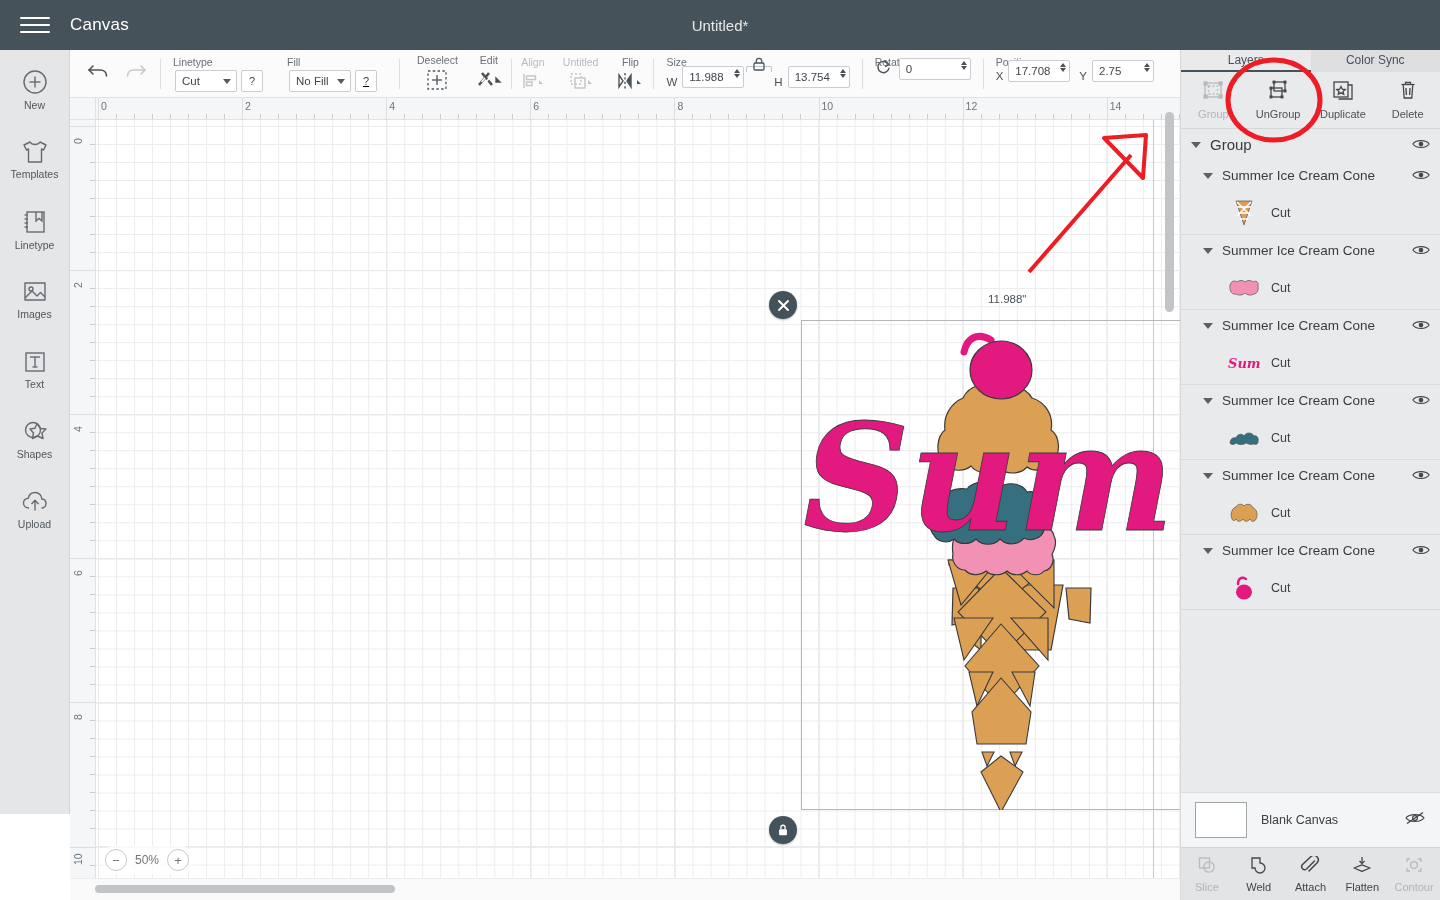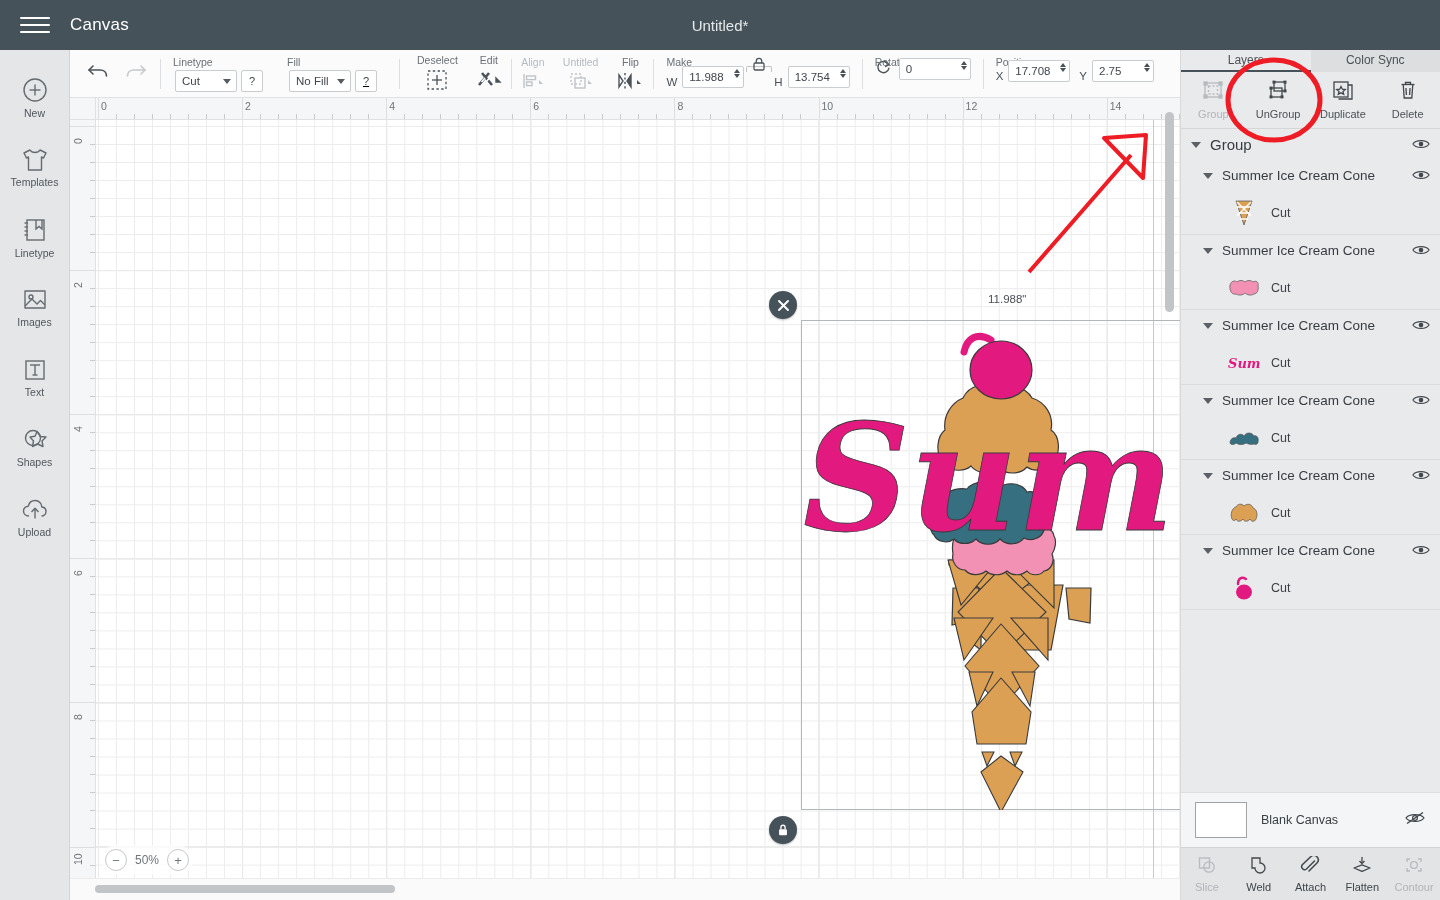--- a/index.html
+++ b/index.html
@@ -33,23 +33,23 @@
   .hr-div { color:#9aa6ad; font-size:14px; padding:0 6px; }
   .hr-machine { color:#fff; font-size:13.5px; padding:0 6px 0 18px; cursor:pointer; }
   .chev { width:0;height:0;border-left:5px solid transparent;border-right:5px solid transparent;border-top:6px solid #fff; margin:0 14px 0 10px; cursor:pointer;}
   .makeit {
     background:#21a179; color:#fff; font-size:15px; border:none; border-radius:4px;
     height:30px; padding:0 34px; cursor:pointer; font-family:inherit;
   }
 
   
   .rail {
-    position:absolute; left:0; top:50px; width:70px; height:850px;
+    position:absolute; left:0; top:50px; width:70px; height:764px;
     background:#e4e6e8; border-right:1px solid #d2d5d8;
-    padding-top:12px;
+    padding-top:4px;
   }
   .rail-item { height:70px; display:flex; flex-direction:column; align-items:center; justify-content:center; cursor:pointer; gap:3px;}
   .rail-item .lbl { font-size:10.5px; color:#50575d; }
   .rail-item svg { display:block; }
 
   
   .toolbar {
     position:absolute; left:70px; top:50px; width:1110px; height:48px;
     background:#fbfbfc; border-bottom:1px solid #e0e2e4;
     display:flex; align-items:flex-start;
@@ -368,21 +368,21 @@
           <path d="M3 4 L7 10 L3 16 Z"></path>
           <path d="M15 4 L11 10 L15 16 Z" fill="#4b5359"></path>
           <path d="M21 9 L25 13 L21 13 Z" fill="#4b5359" stroke="none"></path>
         </svg>
       </span>
     </div>
 
     <div class="tb-sep"></div>
 
     <div class="tb-group" style="padding-left:12px; align-items:flex-end; padding-bottom:10px;">
-      <span class="tb-lab">Make</span>
+      <span class="tb-lab">Size</span>
       <span class="axis">W</span>
       <span class="numwrap">
         <input class="numin" value="11.988" style="">
         <span class="spin">
             <i class="up"></i>
             <i class="dn"></i>
           </span>
       </span>
       <span class="lockwrap">
         <span class="lbar"></span>

